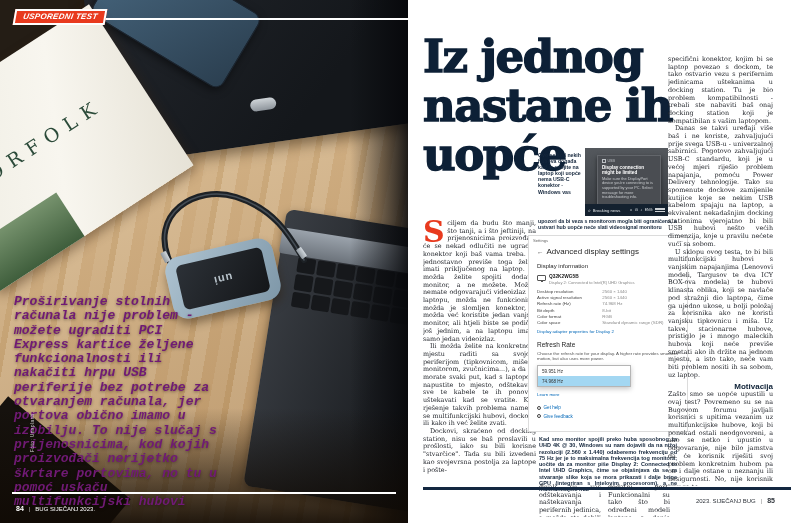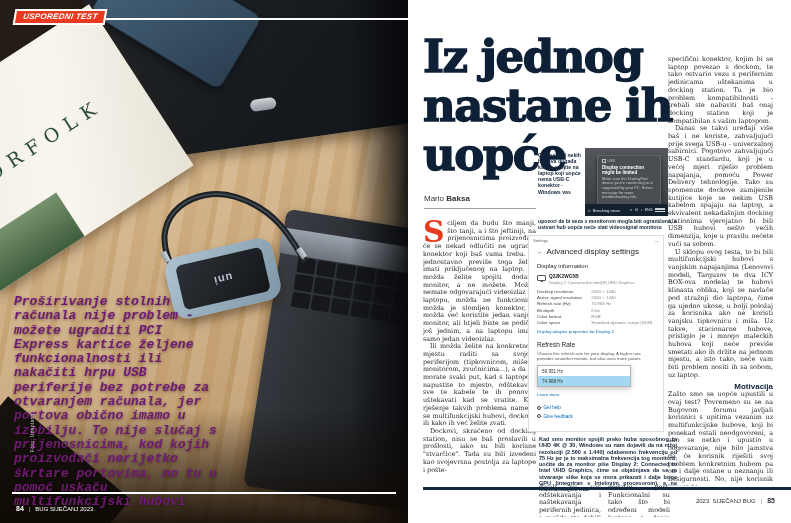--- a/index.html
+++ b/index.html
@@ -76,21 +76,21 @@
   .usb-icon { width:3.5px; height:3.5px; border:0.7px solid #bcc0c4; display:inline-block; }
   .toast-title { font-size:4.6px; font-weight:bold; color:#fff; margin-bottom:1.5px; }
   .toast-body { font-size:3.9px; line-height:4.7px; color:#c7cacd; }
   .notif-taskbar { position:absolute; left:0; bottom:0; width:100%; height:12px; background:#14212f; display:flex; align-items:center; padding:0 3px; color:#dfe3e6; }
   .tb-search { display:flex; align-items:center; gap:2px; font-size:4.2px; }
   .search-glyph { font-size:5px; line-height:5px; }
   .tb-tray { margin-left:auto; display:flex; gap:2.5px; align-items:center; font-size:3.6px; }
   .tb-clock i { display:block; width:10px; height:1.4px; background:#cfd3d6; margin:1px 0; }
 
   
-  .shot-settings { position:absolute; left:120px; top:235px; width:136px; height:197px; background:#fff; border:1px solid #dcdcdc; color:#333; overflow:hidden; }
+  .shot-settings { position:absolute; left:120px; top:235px; width:160px; height:197px; background:#fff; border:1px solid #dcdcdc; color:#333; overflow:hidden; }
   .st-titlebar { display:flex; justify-content:space-between; align-items:center; padding:2px 4px 1px; font-size:4.2px; color:#666; }
   .st-body { padding:0 8px; }
   .st-heading { display:flex; align-items:center; gap:3px; font-size:8px; color:#1f1f1f; margin:3px 0 7px; }
   .back-arrow { font-size:6.5px; color:#444; }
   .st-section { font-size:6px; color:#1f1f1f; margin-bottom:5px; }
   .st-monitor { display:flex; gap:3px; margin-bottom:4px; }
   .monitor-icon { width:9px; height:6px; border:1px solid #555; border-radius:1px; margin-top:1px; position:relative; }
   .monitor-icon:after { content:""; position:absolute; left:2.5px; bottom:-2px; width:2.5px; height:1.5px; background:#555; }
   .st-monitor-name { font-size:4.8px; font-weight:bold; color:#222; }
   .st-monitor-sub { font-size:4.1px; color:#888; margin-top:1px; }
@@ -179,24 +179,20 @@
   </div>
 
   <div class="article-page">
 
     <div class="title">
       <div>Iz jednog</div>
       <div>nastane ih</div>
       <div>uopće</div>
     </div>
 
-    <div class="author">
-      <span>Mario</span>
-      <span class="last">Baksa</span>
-    </div>
 
     <div class="col1 body-text">
       <p><span class="dropcap">S</span><span>ciljem da budu što manji, što tanji, a i što jeftiniji, na prijenosnicima proizvođači će se nekad odlučiti ne ugraditi konektor koji baš vama treba. Ili jednostavno previše toga želite imati priključenog na laptop. Ili možda želite spojiti dodatni monitor, a ne možete. Možda nemate odgovarajući videoizlaz na laptopu, možda ne funkcionira, možda je slomljen konektor, a možda već koristite jedan vanjski monitor, ali htjeli biste se podičiti još jednim, a na laptopu imate samo jedan videoizlaz.</span></p>
       <p class="indent">Ili možda želite na konkretnom mjestu raditi sa svojom periferijom (tipkovnicom, mišem, monitorom, zvučnicima...), a da ne morate svaki put, kad s laptopom napustite to mjesto, odštekavati sve te kabele te ih ponovno uštekavati kad se vratite. Kao rješenje takvih problema nameću se multifunkcijski hubovi, dockovi, ili kako ih već želite zvati.</p>
       <p class="indent">Dockovi, skraćeno od docking station, nisu se baš proslavili u prošlosti, iako su bili korisne "stvarčice". Tada su bili izvedeni kao svojevrsna postolja za laptope i pošte-</p>
     </div>
 
     <div class="caption-side">Ovo se kod nekih hubova događa kad ih spojite na laptop koji uopće nema USB-C konektor - Windows vas</div>
 
     <div class="shot-notif">

